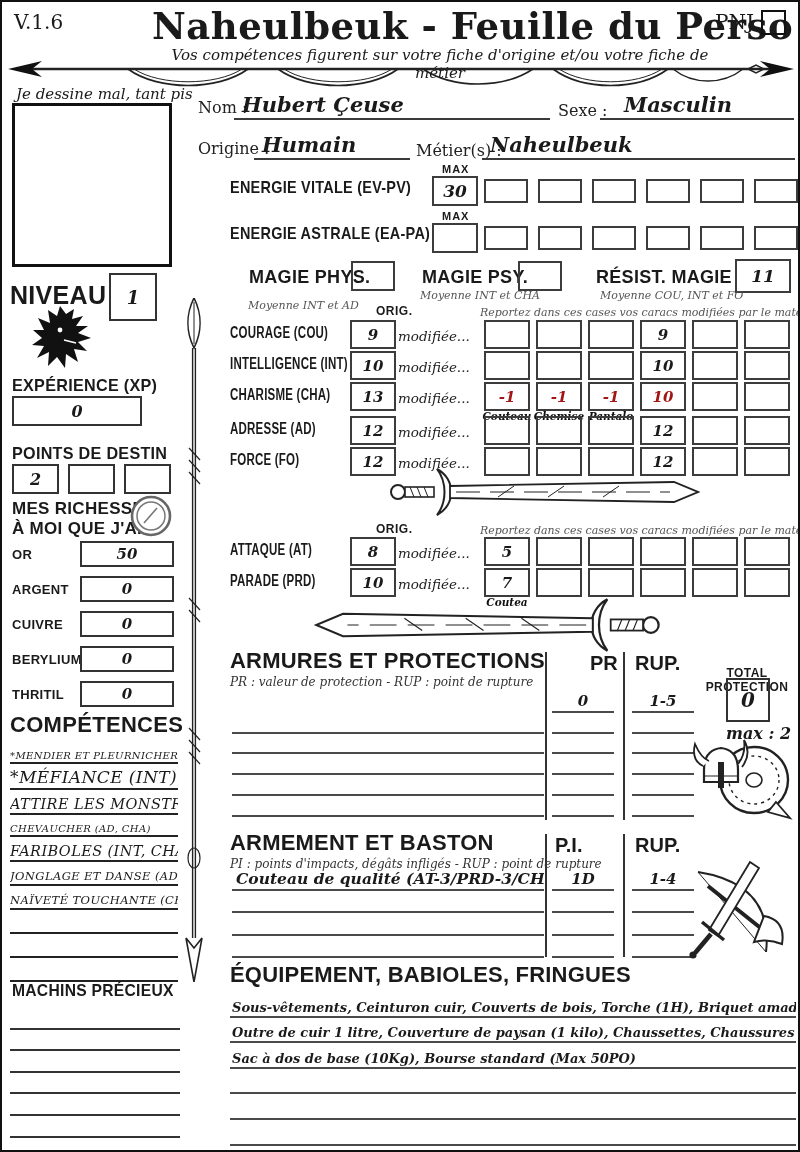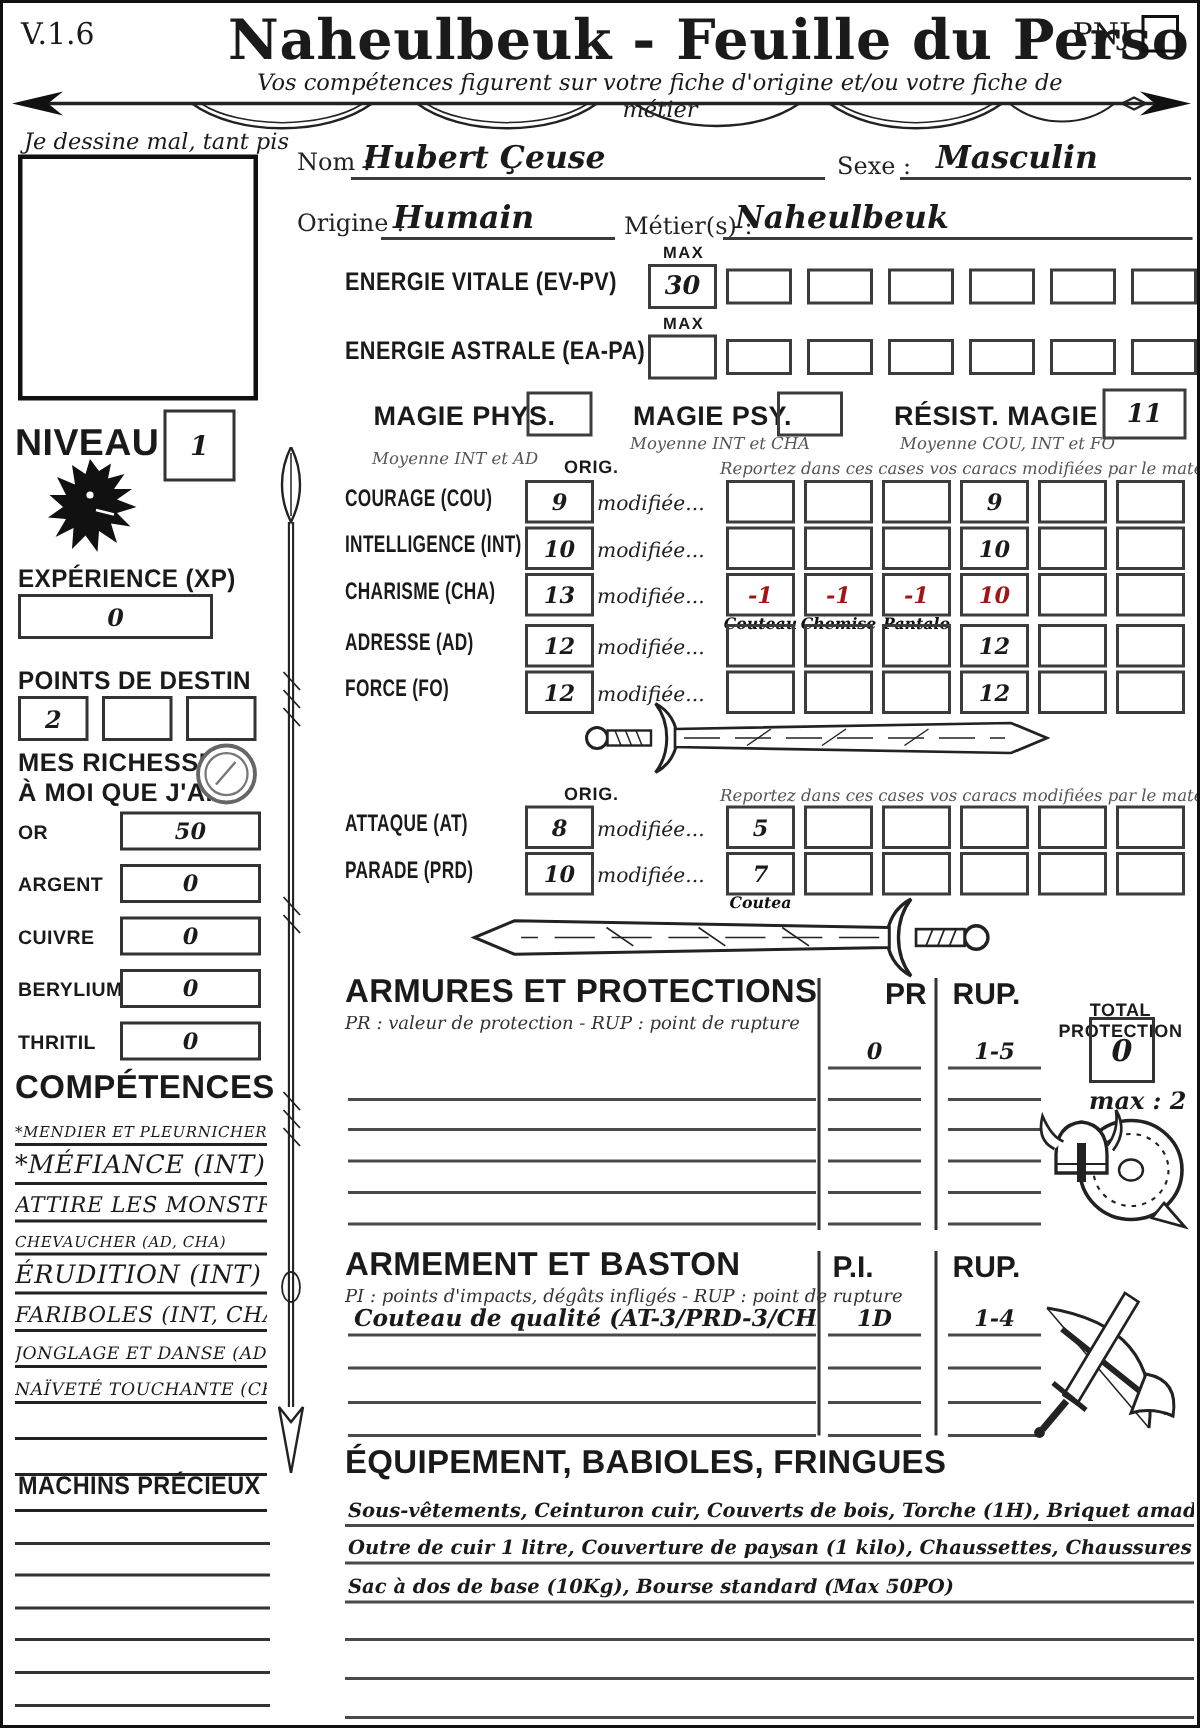--- a/index.html
+++ b/index.html
@@ -205,21 +205,20 @@
         </div>
       </div>
     </div>
 
   <div class="abs comp-lab hd">COMPÉTENCES</div>
   <div class="abs comp-list" id="comp-list">
       <div class="citem c-xs">*MENDIER ET PLEURNICHER (INT)</div>
       <div class="citem c-lg">*MÉFIANCE (INT)</div>
       <div class="citem c-md">ATTIRE LES MONSTRES</div>
       <div class="citem c-xs">CHEVAUCHER (AD, CHA)</div>
-      <div class="citem c-lg">ÉRUDITION (INT)</div>
       <div class="citem c-md">FARIBOLES (INT, CHA)</div>
       <div class="citem c-sm">JONGLAGE ET DANSE (AD)</div>
       <div class="citem c-sm">NAÏVETÉ TOUCHANTE (CHA)</div>
       <div class="citem c-empty"></div>
       <div class="citem c-empty"></div>
       <div class="citem c-empty"></div>
     </div>
 
   <div class="abs machins-lab hd">MACHINS PRÉCIEUX</div>
   <div class="abs machins" id="machins-list">

